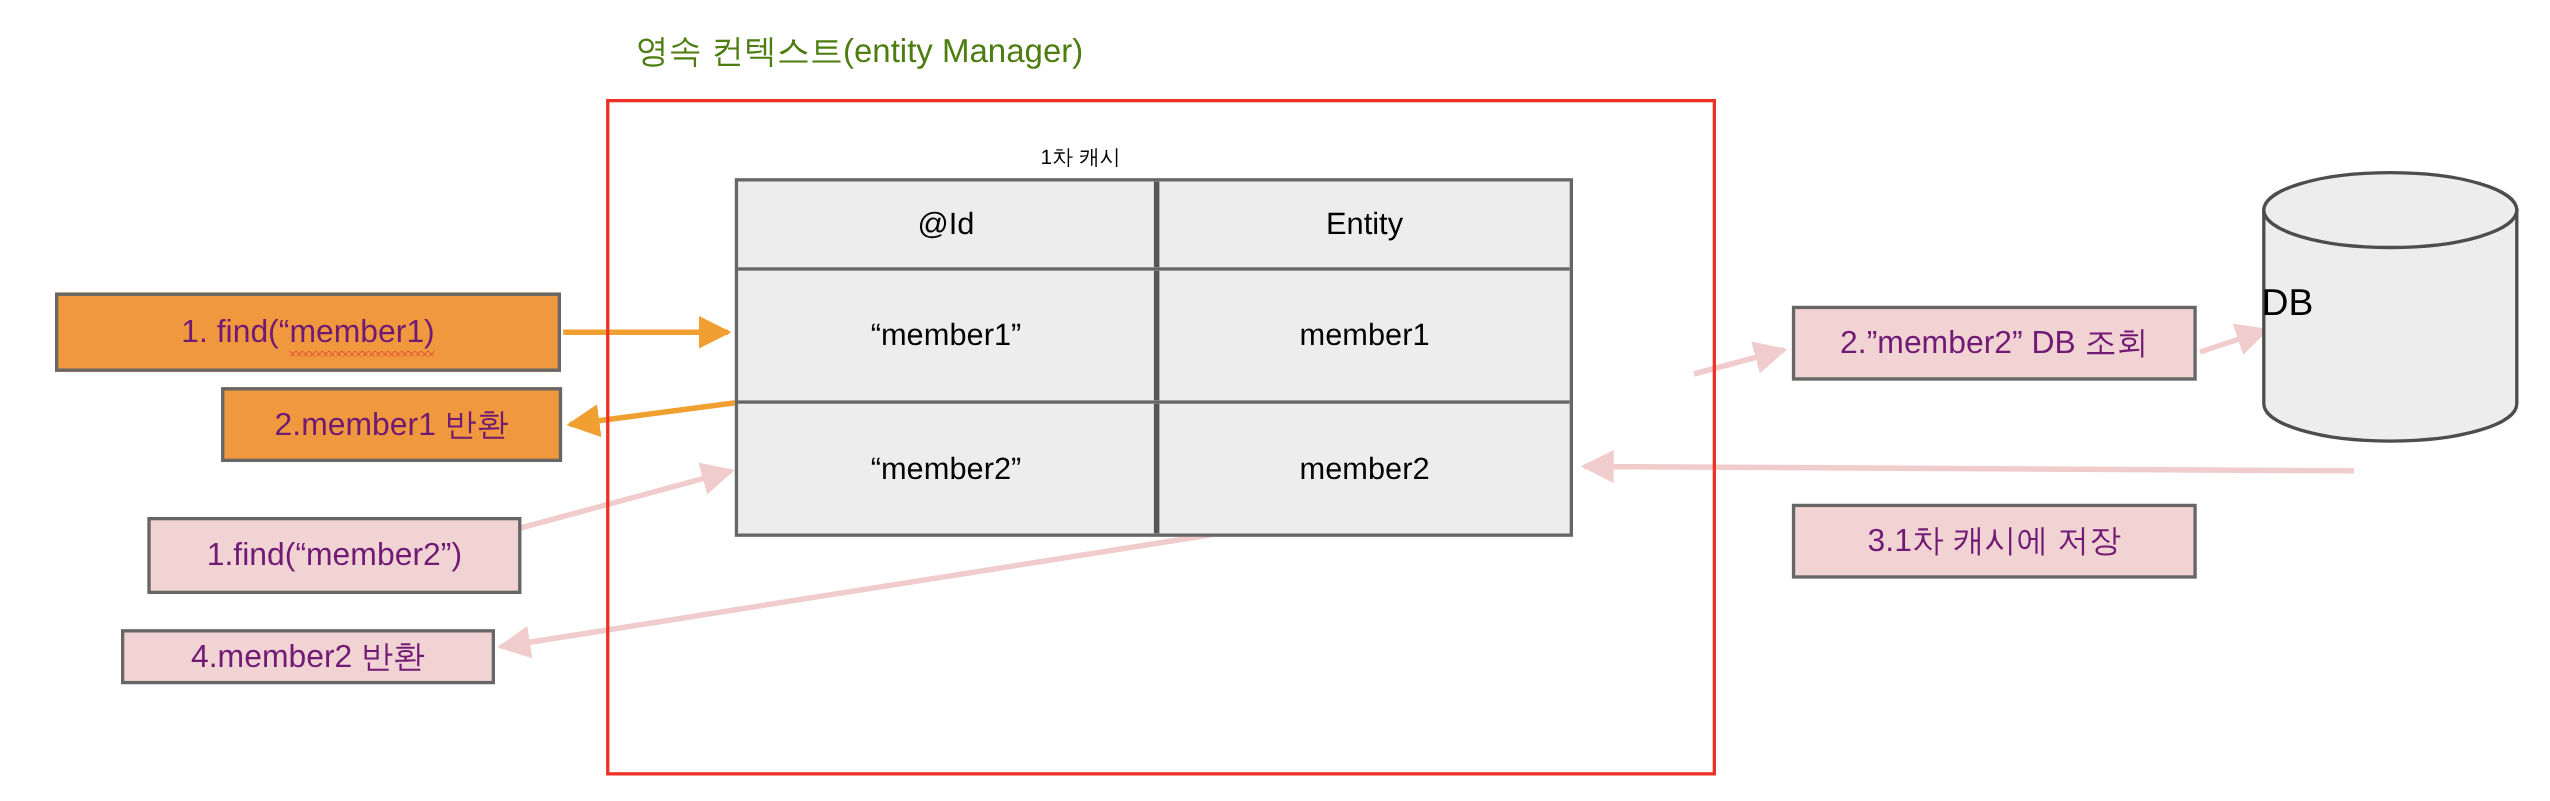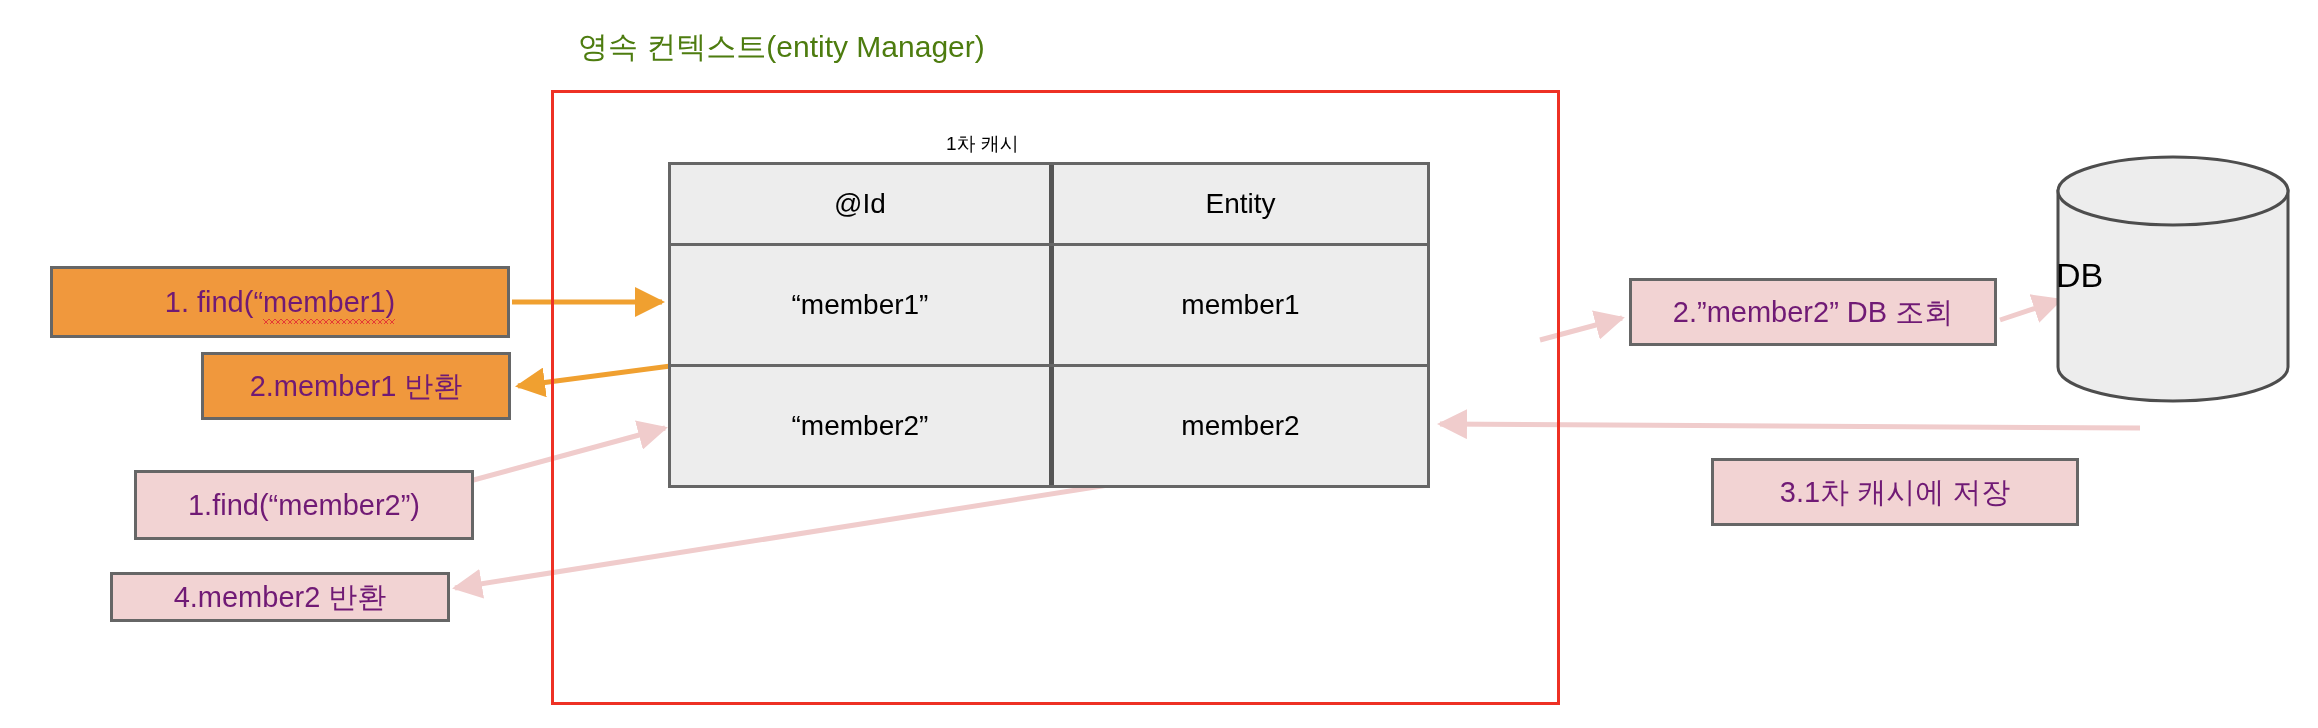--- a/index.html
+++ b/index.html
@@ -92,21 +92,21 @@
     color: #701a75;
   }
   .callout.orange { background: #f0983d; }
   .callout.pink   { background: #f2d3d3; }
 
   #box-find1   { left: 50px;   top: 266px; width: 460px;  height: 72px; }
   #box-ret1    { left: 201px;  top: 352px; width: 310px;  height: 68px; }
   #box-find2   { left: 110px;  top: 470px; width: 340px;  height: 70px; margin-left: 24px; }
   #box-ret2    { left: 110px;  top: 572px; width: 340px;  height: 50px; }
   #box-dbquery { left: 1629px; top: 278px; width: 368px;  height: 68px; text-align: right; }
-  #box-store   { left: 1711px; top: 458px; width: 368px;  height: 68px; }
+  #box-store   { left: 1629px; top: 458px; width: 368px;  height: 68px; }
 
   
   .squiggle {
     position: relative;
     display: inline-block;
   }
   .squiggle::after {
     content: "";
     position: absolute;
     left: 0;

